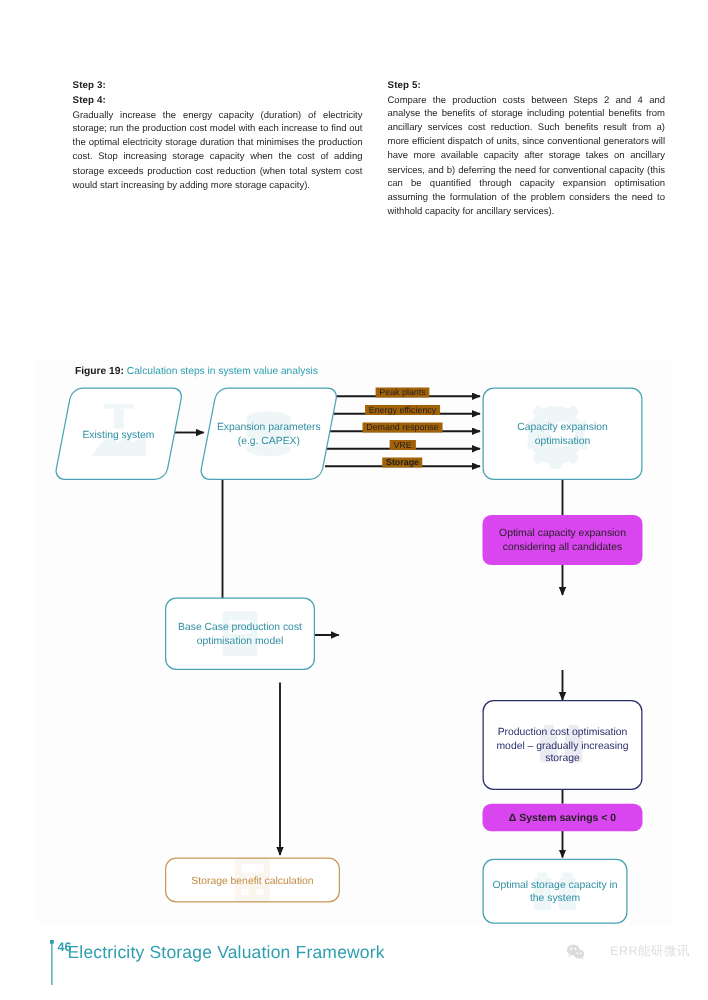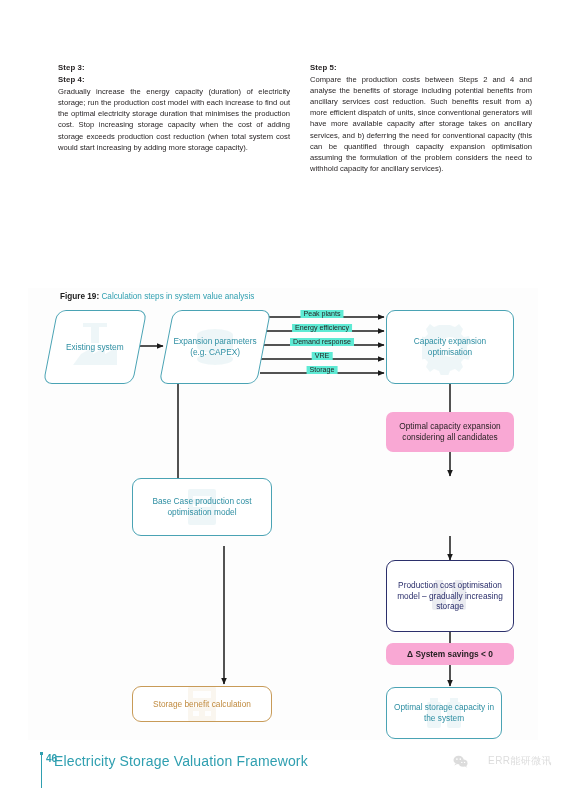--- a/index.html
+++ b/index.html
@@ -92,21 +92,21 @@
     background: #ffffff;
     z-index: 3;
   }
   .node span { position: relative; z-index: 2; padding: 0 5px; }
 
   .node.teal   { border: 1.1px solid #4aa3b4; color: #2f8fa3; }
   .node.navy   { border: 1.3px solid #2b2f6b; color: #2b2f6b; }
   .node.orange { border: 1.2px solid #c89b58; color: #c08a3e; }
   .node.gray   {
     border: none;
-    background: #f9a8d4;
+    background: #d946ef;
     color: #231f20;
     border-radius: 7px;
   }
   .node.gray.bold span { font-weight: bold; font-size: 8.4px; }
 
   
   .node.slant {
     transform: skewX(-11deg);
   }
   .node.slant > span {
@@ -123,21 +123,21 @@
     z-index: 1;
     pointer-events: none;
   }
   .node.slant .wm { transform: translate(-50%, -50%) skewX(11deg); }
 
   
   .flow-label {
     position: absolute;
     font-size: 7.1px;
     color: #231f20;
-    background: #5eead4;
+    background: #a16207;
     padding: 0 3px;
     white-space: nowrap;
     z-index: 4;
     text-align: center;
     transform: translateX(-50%);
   }
 
   
   .footer {
     position: absolute;
@@ -246,21 +246,21 @@
       <path d="M150,96 L150,220 L243,220" marker-end="url(#ah)"></path>
 
       <path d="M196,258 L196,396" marker-end="url(#ah)"></path>
     </g>
   </svg>
 
   <div class="flow-label" style="left:294px; top:22px;">Peak plants</div>
   <div class="flow-label" style="left:294px; top:36px;">Energy efficiency</div>
   <div class="flow-label" style="left:294px; top:50px;">Demand response</div>
   <div class="flow-label" style="left:294px; top:64px;">VRE</div>
-  <div class="flow-label" style="left:294px; top:78px;">Storage</div>
+  <div class="flow-label" style="left:294px; top:78px;font-weight:bold;">Storage</div>
 
   <div class="node teal slant" style="left:22px; top:22px; width:90px; height:74px;">
     <svg class="wm" width="52" height="52" viewBox="0 0 52 52">
       <path d="M4 44 h44 v-18 l-12 7 v-7 l-12 7 v-7 l-12 7 z" fill="#4aa3b4"></path>
       <rect x="22" y="6" width="8" height="16" fill="#4aa3b4"></rect>
       <rect x="14" y="2" width="24" height="4" fill="#4aa3b4"></rect>
     </svg>
     <span>Existing system</span>
   </div>
 
@@ -304,21 +304,21 @@
   <div class="node teal" style="left:358px; top:399px; width:116px; height:52px;">
     <svg class="wm" width="46" height="46" viewBox="0 0 46 46">
       <rect x="6" y="12" width="14" height="26" rx="2" fill="#4aa3b4"></rect>
       <rect x="26" y="12" width="14" height="26" rx="2" fill="#4aa3b4"></rect>
       <rect x="9" y="8" width="8" height="4" fill="#4aa3b4"></rect>
       <rect x="29" y="8" width="8" height="4" fill="#4aa3b4"></rect>
     </svg>
     <span>Optimal storage capacity in the system</span>
   </div>
 
-  <div class="node teal" style="left:104px; top:190px; width:140px; height:58px;">
+  <div class="node teal" style="left:104px; top:190px; width:120px; height:58px;">
     <svg class="wm" width="48" height="48" viewBox="0 0 48 48">
       <rect x="10" y="6" width="28" height="36" rx="2" fill="#4aa3b4"></rect>
       <rect x="15" y="13" width="18" height="3" fill="#fdfdfd"></rect>
       <rect x="15" y="21" width="18" height="3" fill="#fdfdfd"></rect>
       <rect x="15" y="29" width="12" height="3" fill="#fdfdfd"></rect>
     </svg>
     <span>Base Case production cost optimisation model</span>
   </div>
 
   <div class="node orange" style="left:104px; top:398px; width:140px; height:36px;">

